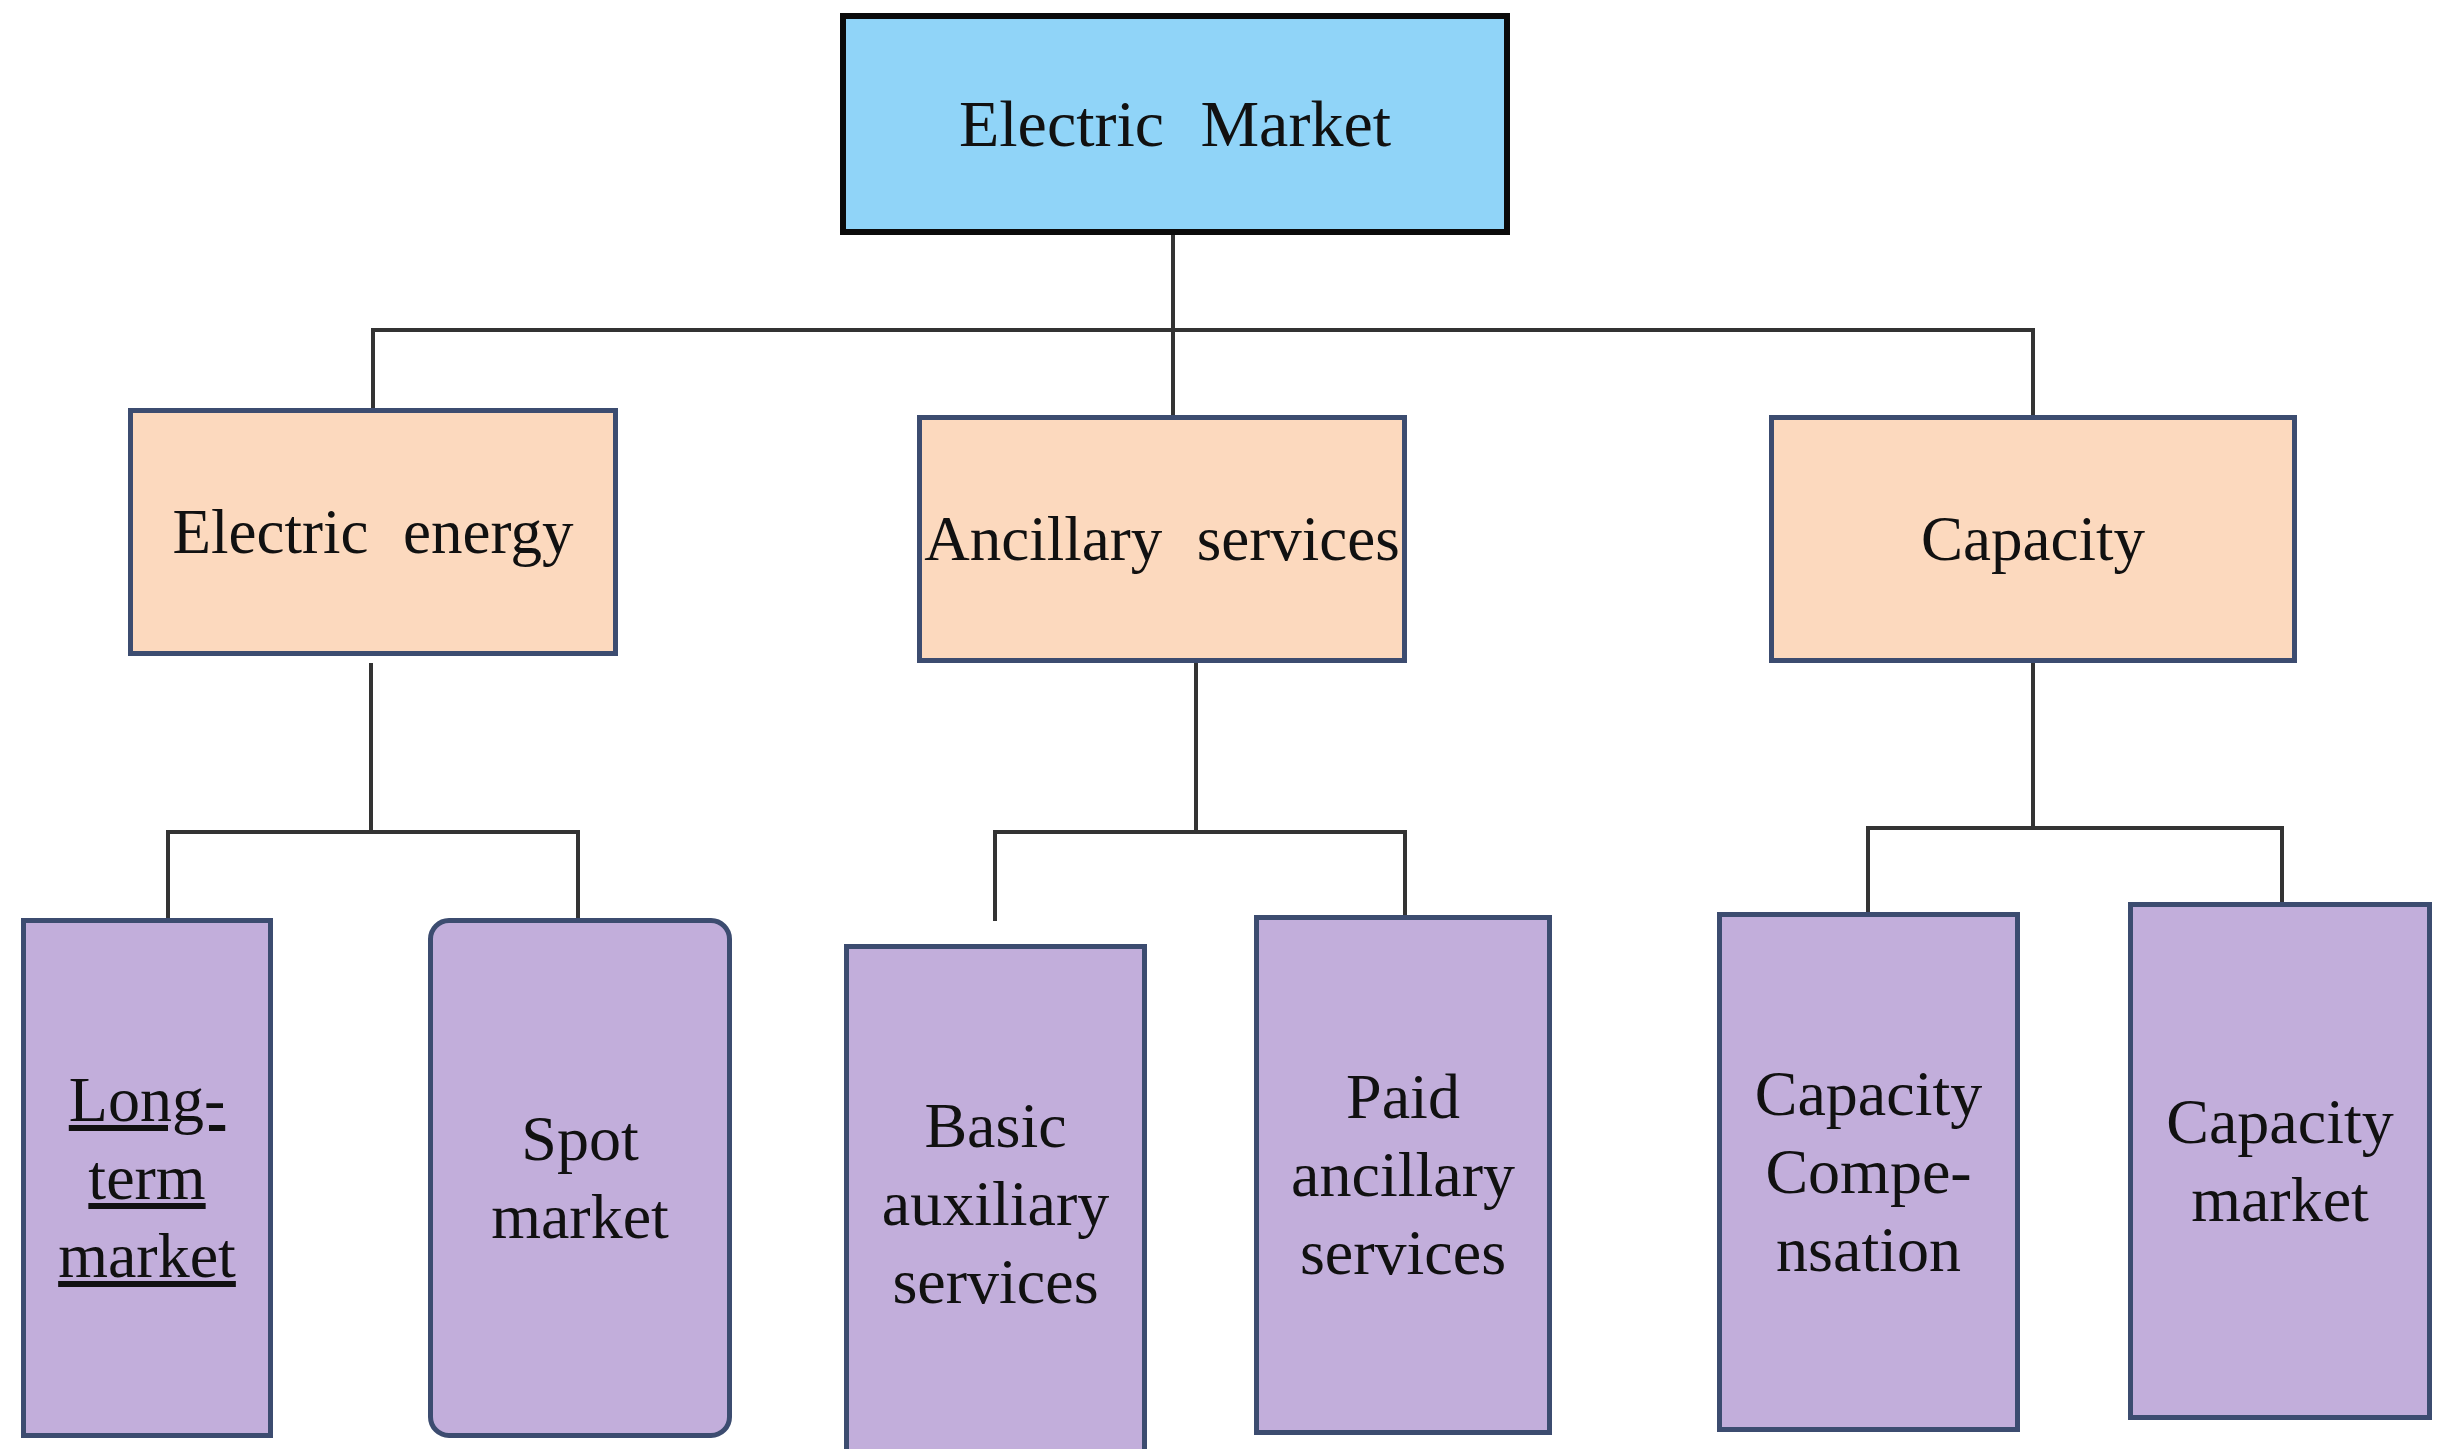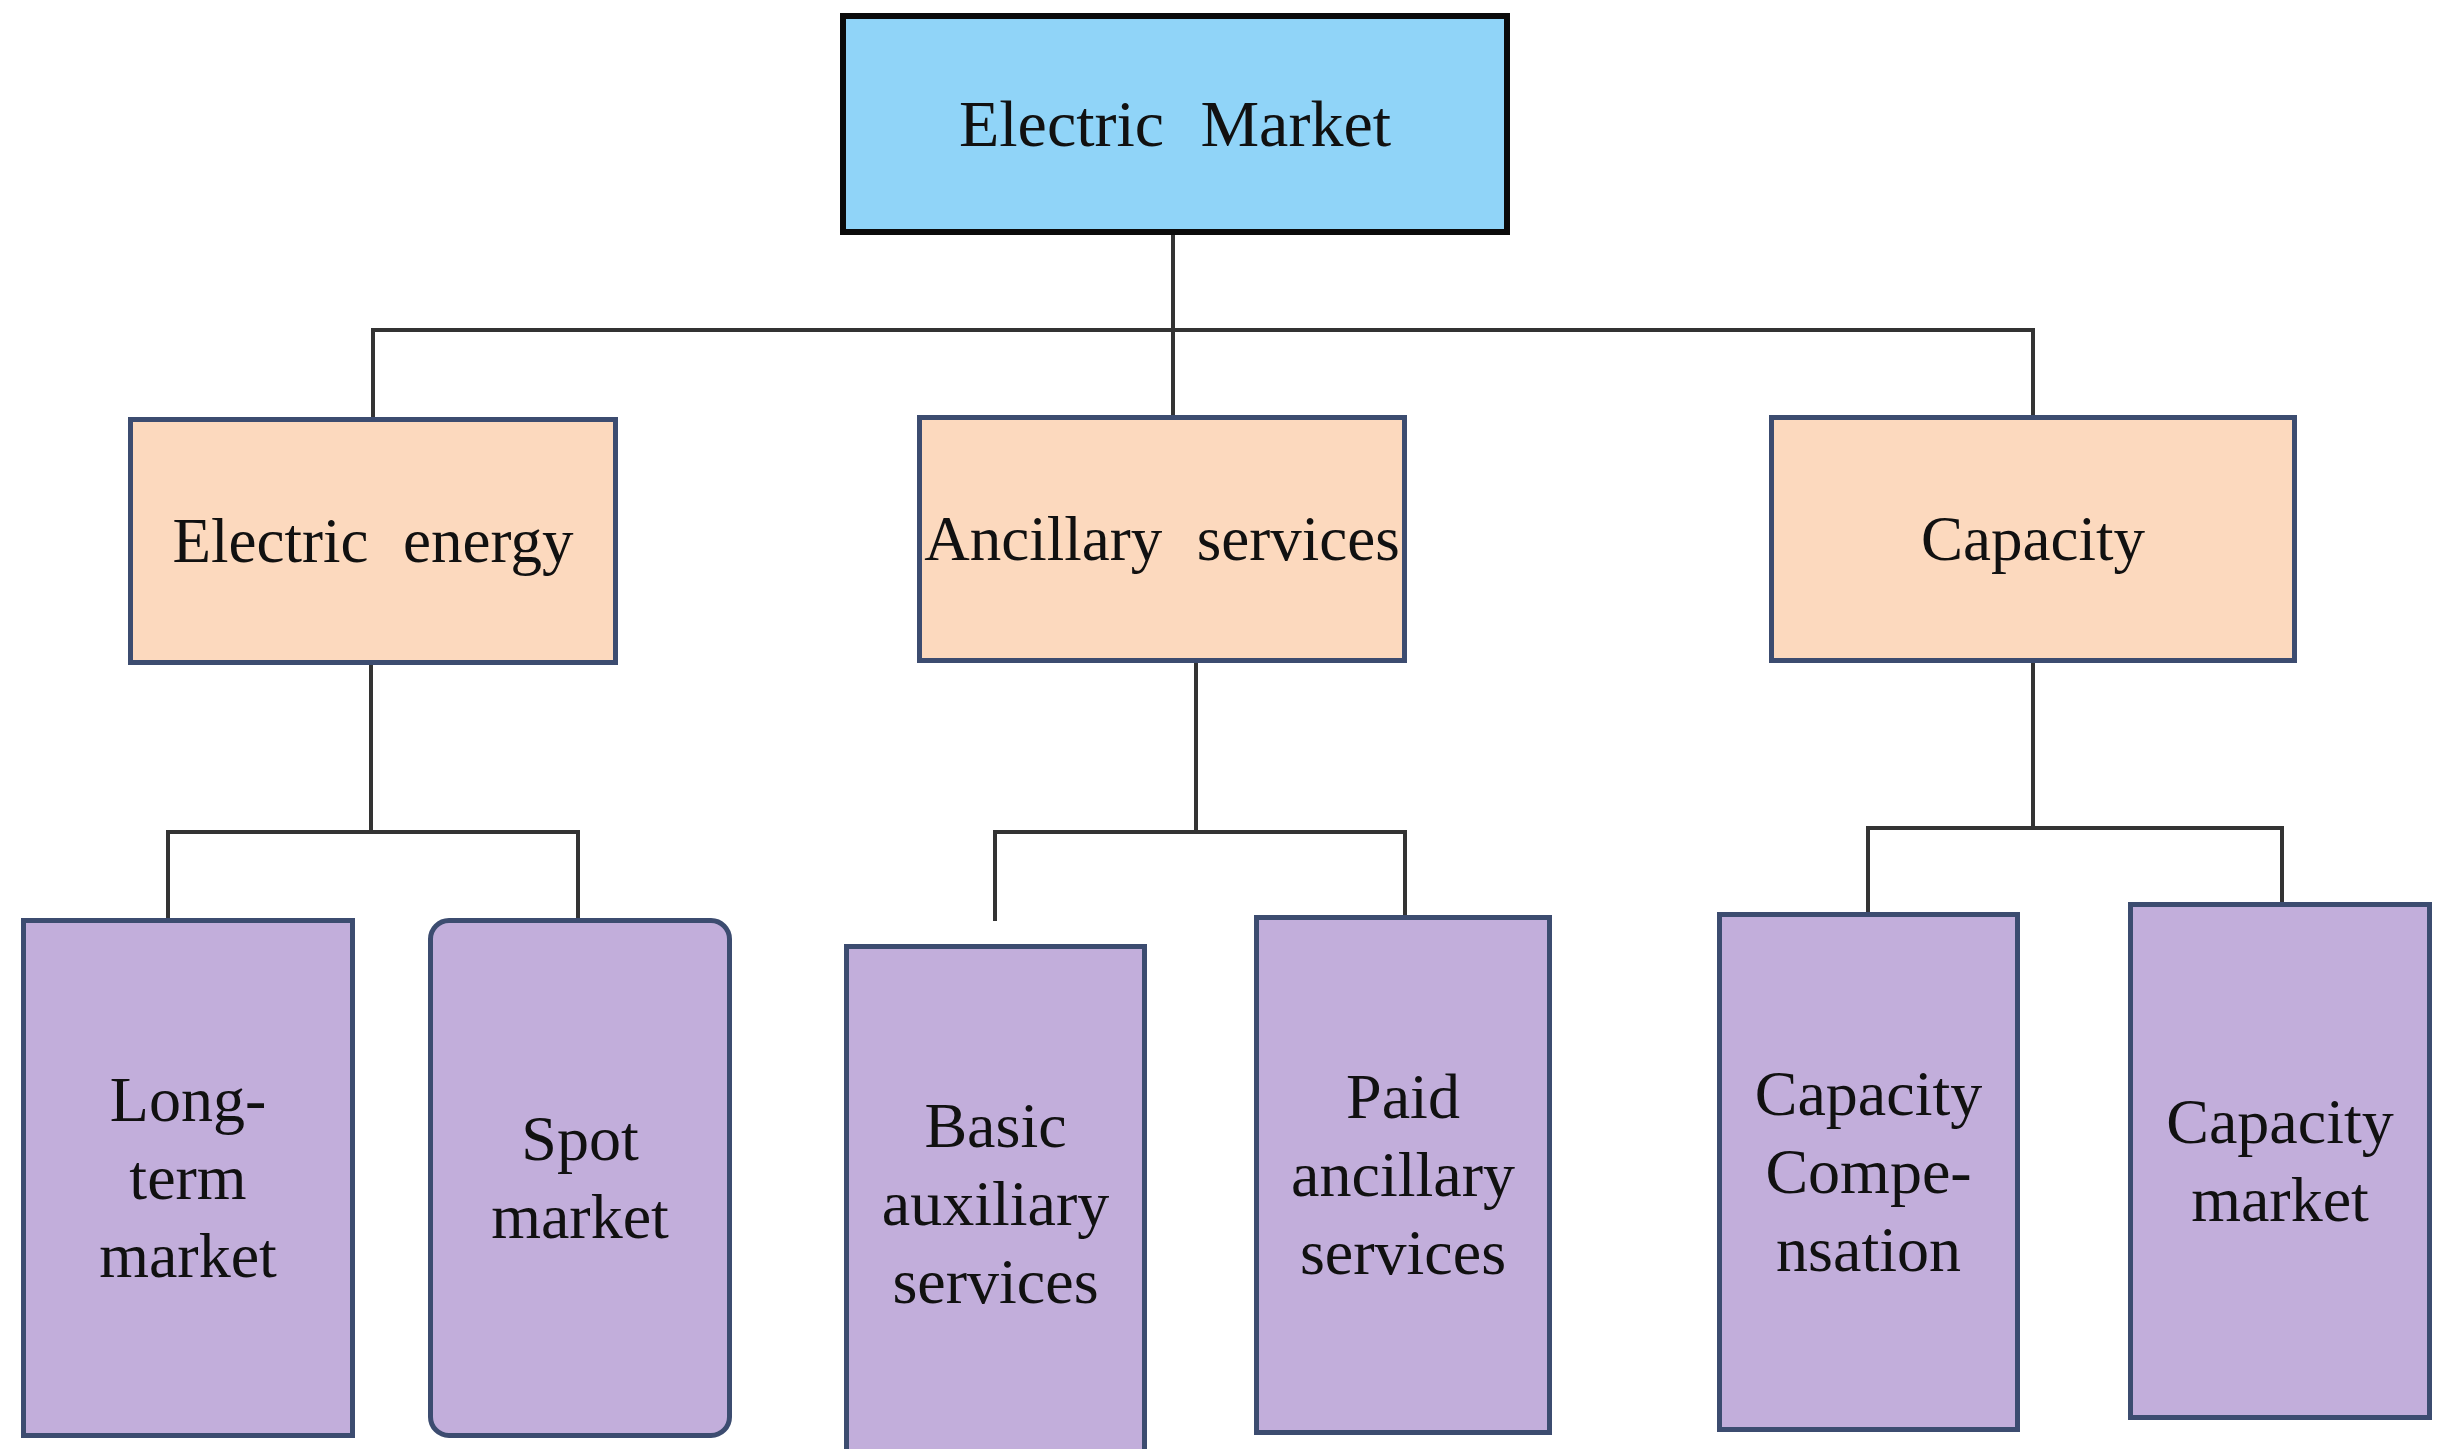--- a/index.html
+++ b/index.html
@@ -48,24 +48,24 @@
     border: 5px solid var(--box-border);
     font-size: 64px;
     line-height: 1.22;
   }
   .line {
     position: absolute;
     background: var(--line);
   }
   
   #n-root   { left: 840px;  top: 13px;  width: 670px; height: 222px; }
-  #n-b1     { left: 128px;  top: 417px; width: 490px; height: 248px; }
+  #n-b1     { left: 128px;  top: 408px; width: 490px; height: 248px; }
   #n-b2     { left: 917px;  top: 415px; width: 490px; height: 248px; }
   #n-b3     { left: 1769px; top: 415px; width: 528px; height: 248px; }
-  #n-l1     { left: 21px;   top: 918px; width: 334px; height: 520px; }
+  #n-l1     { left: 21px;   top: 918px; width: 252px; height: 520px; text-decoration: underline; }
   #n-l2     { left: 428px;  top: 918px; width: 304px; height: 520px; border-radius: 21px; }
   #n-l3     { left: 844px;  top: 944px; width: 303px; height: 520px; }
   #n-l4     { left: 1254px; top: 915px; width: 298px; height: 520px; }
   #n-l5     { left: 1717px; top: 912px; width: 303px; height: 520px; }
   #n-l6     { left: 2128px; top: 902px; width: 304px; height: 518px; }
   
   
   #c-root-stem { left: 1171px; top: 232px; width: 4px;    height: 185px; } 
   #c-bus1      { left: 373px;  top: 328px; width: 1662px; height: 4px;  }
   #c-d-b1      { left: 371px;  top: 328px; width: 4px;    height: 92px;  }

